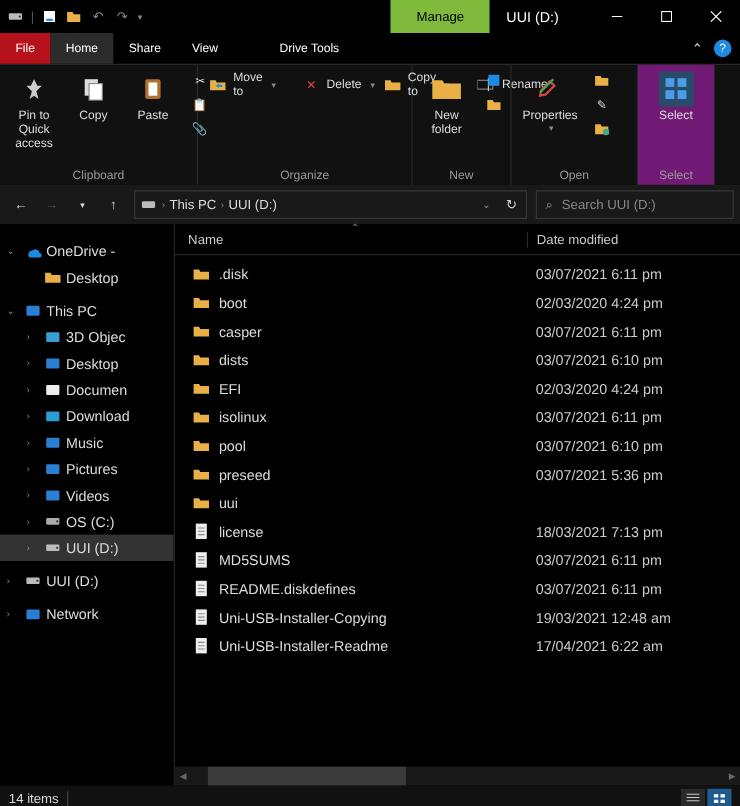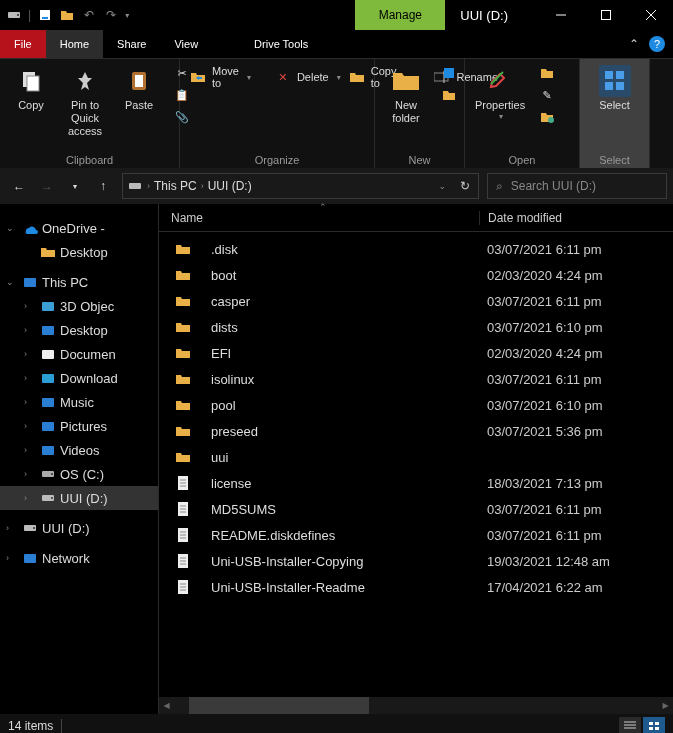--- a/index.html
+++ b/index.html
@@ -22,42 +22,42 @@
 .ribbon { height: 110px; background: #111; display: flex; border-top: 1px solid #2c2c2c; }
 .ribbon-group { border-right: 1px solid #2a2a2a; display: flex; flex-direction: column; padding: 4px 6px 2px; }
 .ribbon-group-body { flex: 1; display: flex; align-items: flex-start; gap: 4px; }
 .ribbon-group-label { text-align: center; font-size: 11px; color: #999; padding-top: 2px; }
 .rbtn { display: flex; flex-direction: column; align-items: center; justify-content: flex-start; padding: 2px 4px; gap: 2px; min-width: 50px; }
 .rbtn .ricon { width: 32px; height: 32px; display: flex; align-items: center; justify-content: center; }
 .rbtn .rlabel { font-size: 11px; color: #ddd; text-align: center; line-height: 1.2; white-space: pre-line; }
 .rbtn-sm { display: flex; align-items: center; gap: 6px; padding: 2px 4px; font-size: 11px; color: #ddd; }
 .rbtn-sm .ricon-sm { width: 16px; height: 16px; display: flex; align-items: center; justify-content: center; }
 .col { display: flex; flex-direction: column; gap: 2px; justify-content: center; }
-.select-group { background: #404040; }
+.select-group { background: #701a75; }
 .select-btn { background: #2a4a6a; padding: 3px; border-radius: 2px; }
 .navbar { height: 36px; background: #191919; display: flex; align-items: center; padding: 4px 6px; gap: 2px; }
 .nav-btn { width: 26px; height: 26px; display: flex; align-items: center; justify-content: center; color: #ddd; }
 .nav-btn.disabled { color: #555; }
 .address-bar { flex: 1; height: 26px; background: #191919; border: 1px solid #3a3a3a; display: flex; align-items: center; padding: 0 4px; gap: 4px; margin-left: 4px; }
 .crumb { display: flex; align-items: center; gap: 4px; color: #ddd; font-size: 12px; }
 .search-box { width: 180px; height: 26px; background: #191919; border: 1px solid #3a3a3a; display: flex; align-items: center; padding: 0 8px; gap: 8px; color: #888; margin-left: 6px; }
 .content { display: flex; height: 510px; background: #000; }
 .nav-pane { width: 158px; background: #000; overflow: hidden; padding-top: 6px; }
 .tree-item { display: flex; align-items: center; gap: 4px; padding: 4px 4px 4px 8px; font-size: 13px; color: #ddd; white-space: nowrap; }
 .tree-item.selected { background: #333; }
 .tree-item .exp { width: 12px; color: #888; font-size: 9px; }
 .tree-item .ticon { width: 16px; height: 16px; display: flex; align-items: center; justify-content: center; }
 .file-pane { flex: 1; background: #000; display: flex; flex-direction: column; border-left: 1px solid #2a2a2a; }
 .col-headers { display: flex; height: 28px; align-items: center; border-bottom: 1px solid #2a2a2a; font-size: 12px; color: #ccc; position: relative; }
 .col-name { width: 320px; padding-left: 12px; }
 .col-date { flex: 1; padding-left: 8px; border-left: 1px solid #2a2a2a; }
 .sort-ind { position: absolute; top: -2px; left: 160px; font-size: 9px; color: #888; }
 .file-list { flex: 1; overflow: hidden; padding-top: 4px; }
 .file-row { display: flex; align-items: center; height: 26px; font-size: 13px; color: #ddd; }
-.file-row .fname { width: 320px; padding-left: 16px; display: flex; align-items: center; gap: 20px; }
+.file-row .fname { width: 320px; padding-left: 16px; display: flex; align-items: center; gap: 8px; }
 .file-row .fdate { flex: 1; padding-left: 8px; color: #ccc; }
 .file-row .ficon { width: 16px; height: 16px; display: flex; align-items: center; justify-content: center; }
 .hscroll { height: 17px; background: #191919; display: flex; align-items: center; }
 .hscroll-track { flex: 1; height: 100%; background: #191919; position: relative; }
 .hscroll-thumb { position: absolute; left: 15px; width: 180px; height: 100%; background: #3a3a3a; }
 .hscroll-btn { width: 15px; height: 100%; background: #191919; color: #666; display: flex; align-items: center; justify-content: center; font-size: 8px; }
 .statusbar { height: 23px; background: #111; display: flex; align-items: center; padding: 0 8px; font-size: 12px; color: #ddd; }
 .statusbar .divider { width: 1px; height: 14px; background: #444; margin: 0 8px; }
 .view-toggles { margin-left: auto; display: flex; gap: 2px; }
 .view-toggle { width: 22px; height: 18px; background: #2a2a2a; display: flex; align-items: center; justify-content: center; }
@@ -129,34 +129,34 @@
     <div class="help-circle">?</div>
   </div>
 </div>
 
 <div class="ribbon">
   <div class="ribbon-group" style="width:180px">
     <div class="ribbon-group-body">
       <div class="rbtn">
         <div class="ricon">
             <svg width="24" height="24">
+              <path d="M12 3l3 6h4l-5 5 2 7-4-3-4 3 2-7-5-5h4z" fill="#ccc"></path>
+            </svg>
+          </div>
+        <div class="rlabel">Pin to Quick
+access</div>
+      </div>
+      <div class="rbtn">
+        <div class="ricon">
+            <svg width="24" height="24">
               <rect x="4" y="3" width="12" height="15" fill="#ddd"></rect>
               <rect x="8" y="7" width="12" height="15" fill="#fff" stroke="#888"></rect>
             </svg>
           </div>
         <div class="rlabel">Copy</div>
-      </div>
-      <div class="rbtn">
-        <div class="ricon">
-            <svg width="24" height="24">
-              <path d="M12 3l3 6h4l-5 5 2 7-4-3-4 3 2-7-5-5h4z" fill="#ccc"></path>
-            </svg>
-          </div>
-        <div class="rlabel">Pin to Quick
-access</div>
       </div>
       <div class="rbtn">
         <div class="ricon">
             <svg width="24" height="24">
               <rect x="5" y="3" width="14" height="18" rx="2" fill="#b07030"></rect>
               <rect x="8" y="6" width="8" height="12" fill="#fff"></rect>
             </svg>
           </div>
         <div class="rlabel">Paste</div>
       </div>

